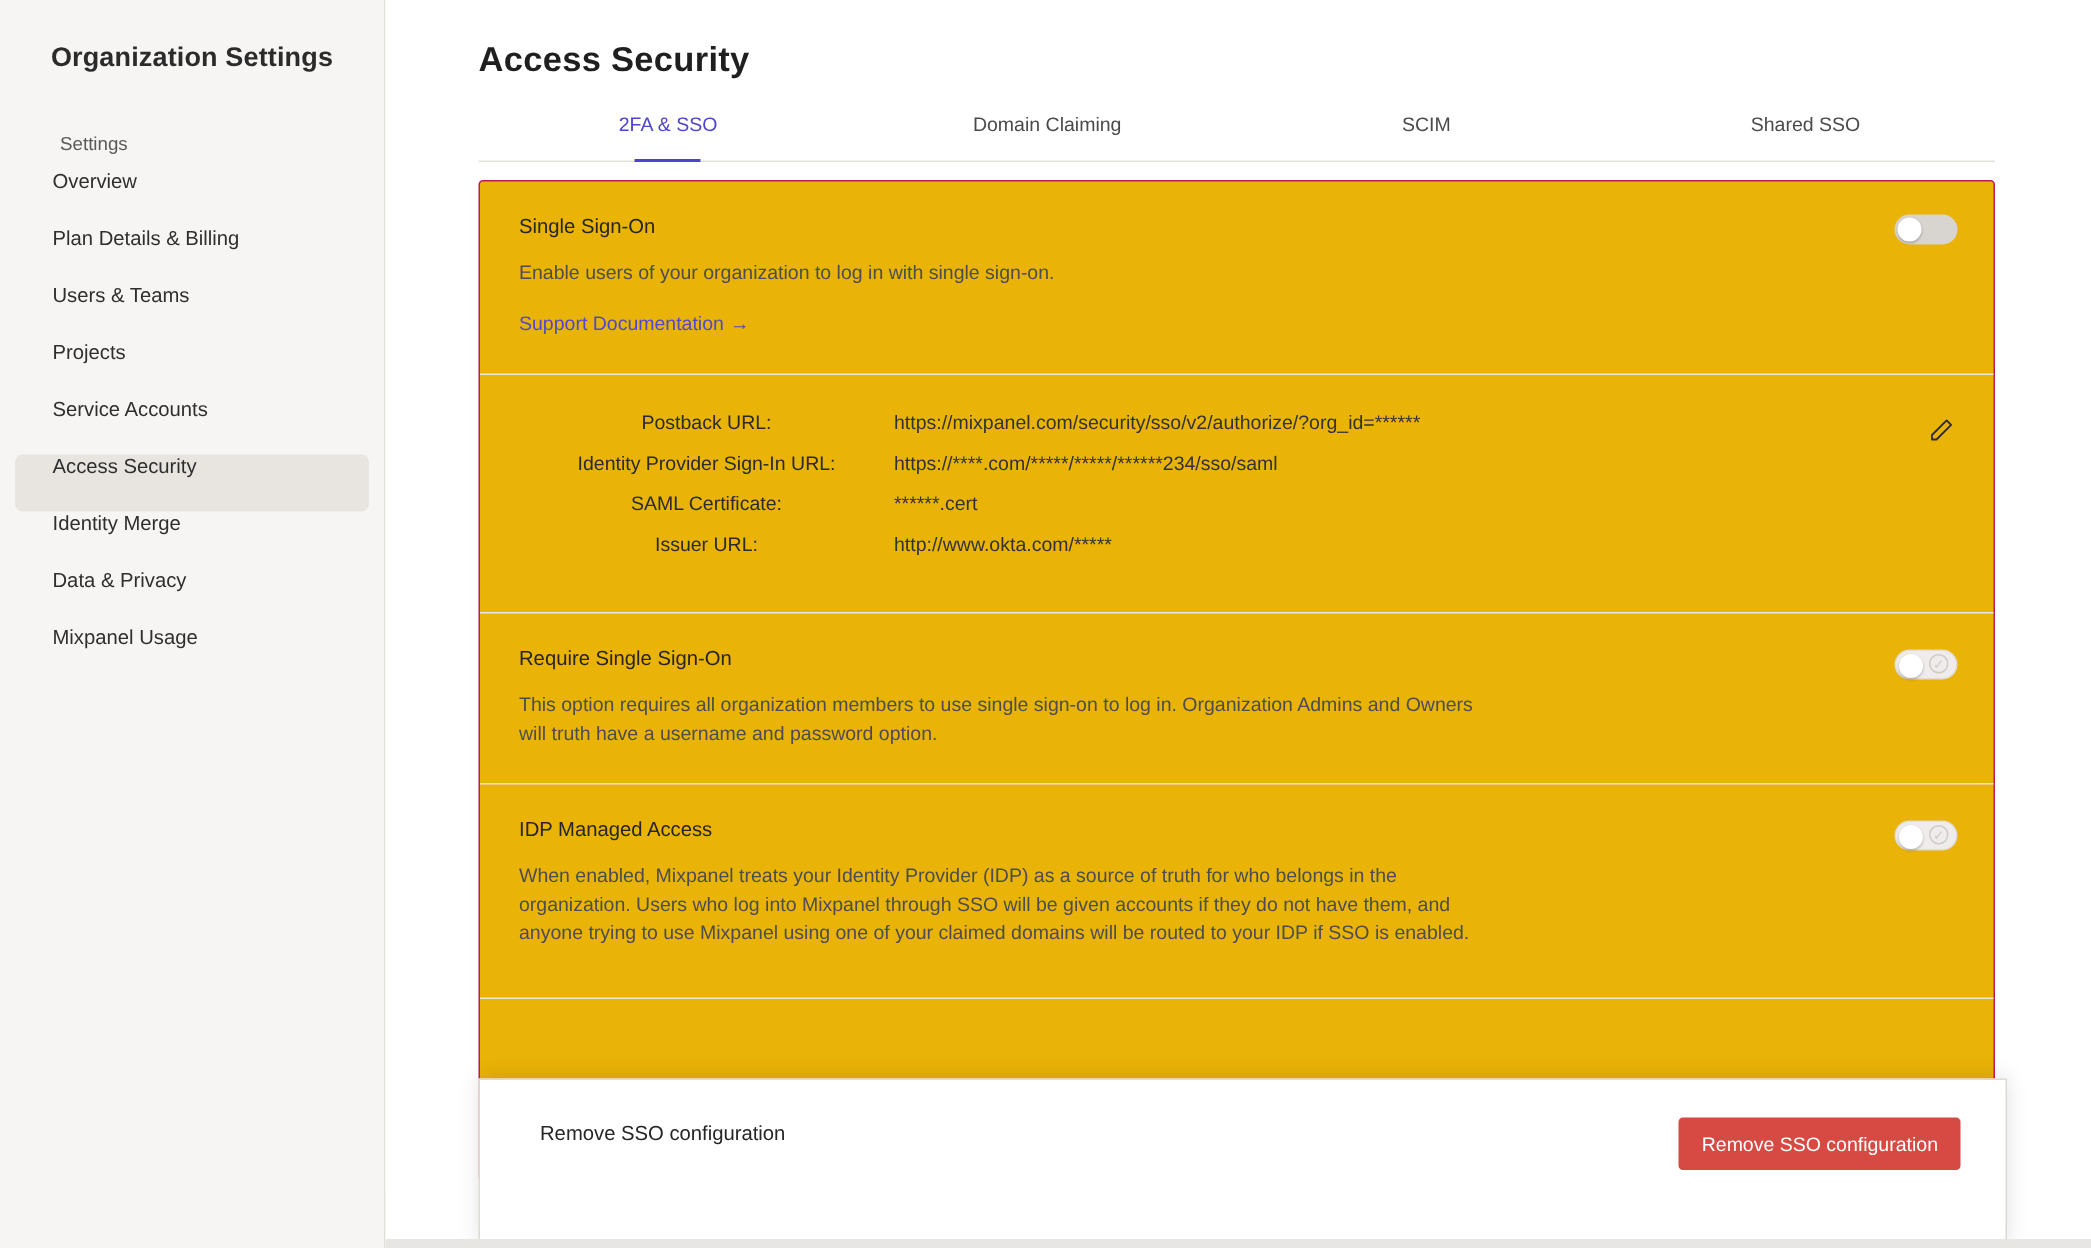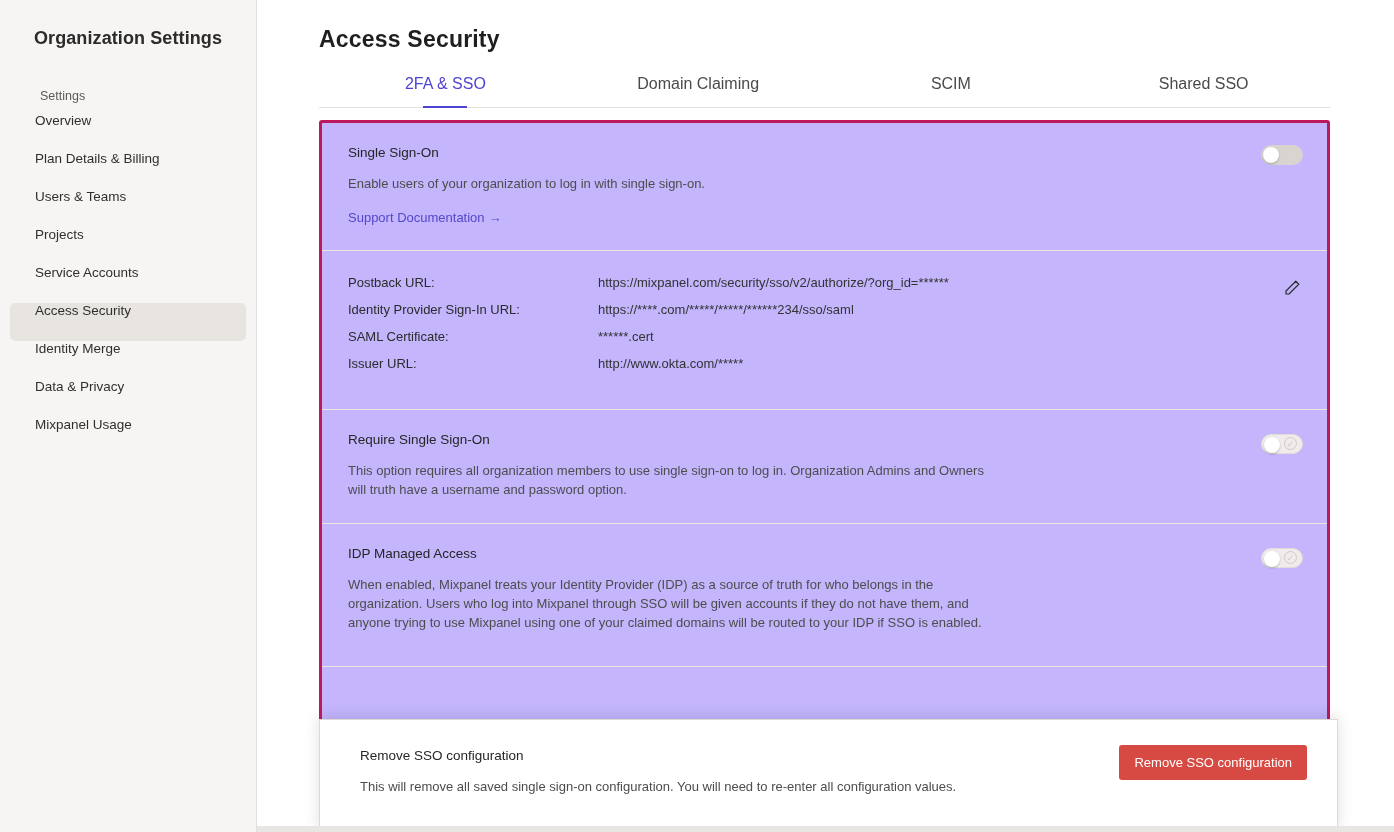--- a/index.html
+++ b/index.html
@@ -79,21 +79,21 @@
   .tabs {
     margin: 22px 64px 0 62px;
     border-bottom: 1px solid #e4e1dd;
     display: flex;
     position: relative;
     height: 33px;
   }
   .tab {
     flex: 1;
     text-align: center;
-    font-size: 16px;
+    font-size: 13px;
     color: #4a4a4a;
     cursor: pointer;
     position: relative;
     padding-bottom: 10px;
   }
   .tab.active {
     color: #4f44cf;
   }
   .tab.active::after {
     content: "";
@@ -102,23 +102,23 @@
     transform: translateX(-50%);
     bottom: -1px;
     width: 44px;
     height: 2.5px;
     background: #4f44cf;
   }
 
   
   .card-wrap {
     margin: 12px 64px 0 62px;
-    border: 3px solid #be185d;
+    border: 1px solid #be185d;
     border-radius: 3px;
-    background: #c4b5fd;
+    background: #eab308;
   }
   .card {
     border-bottom: 1px solid #e9e6e2;
     padding: 22px 26px 24px 26px;
     position: relative;
   }
   .card:last-child { border-bottom: none; }
   .card-title {
     font-size: 13.5px;
     color: #262626;
@@ -298,21 +298,21 @@
         <div class="card-title">Single Sign-On</div>
         <div class="card-desc">Enable users of your organization to log in with single sign-on.</div>
         <div class="doc-link">
           <span>Support Documentation</span><span class="arrow">→</span>
         </div>
         <div class="toggle">
           <div class="knob"></div>
         </div>
       </div>
 
-      <div class="card" style="padding-top:24px;padding-bottom:26px;">
+      <div class="card" style="padding-top:24px;padding-bottom:26px;text-align:center;">
         <div class="detail-row">
           <div class="detail-key">Postback URL:</div>
           <div class="detail-val">https://mixpanel.com/security/sso/v2/authorize/?org_id=******</div>
         </div>
         <div class="detail-row">
           <div class="detail-key">Identity Provider Sign-In URL:</div>
           <div class="detail-val">https://****.com/*****/*****/******234/sso/saml</div>
         </div>
         <div class="detail-row">
           <div class="detail-key">SAML Certificate:</div>
@@ -346,20 +346,19 @@
           <div class="check">✓</div>
         </div>
       </div>
 
       <div class="card" style="height:120px;"></div>
 
     </div>
 
     <div class="sheet">
       <div class="sheet-title">Remove SSO configuration</div>
-      <div class="sheet-desc">This will remove all saved single sign-on configuration. You will need to re-enter all configuration values.</div>
       <button class="danger-btn">Remove SSO configuration</button>
     </div>
 
     <div class="bottom-strip"></div>
 
   </div>
 </div>
 
 </body></html>

